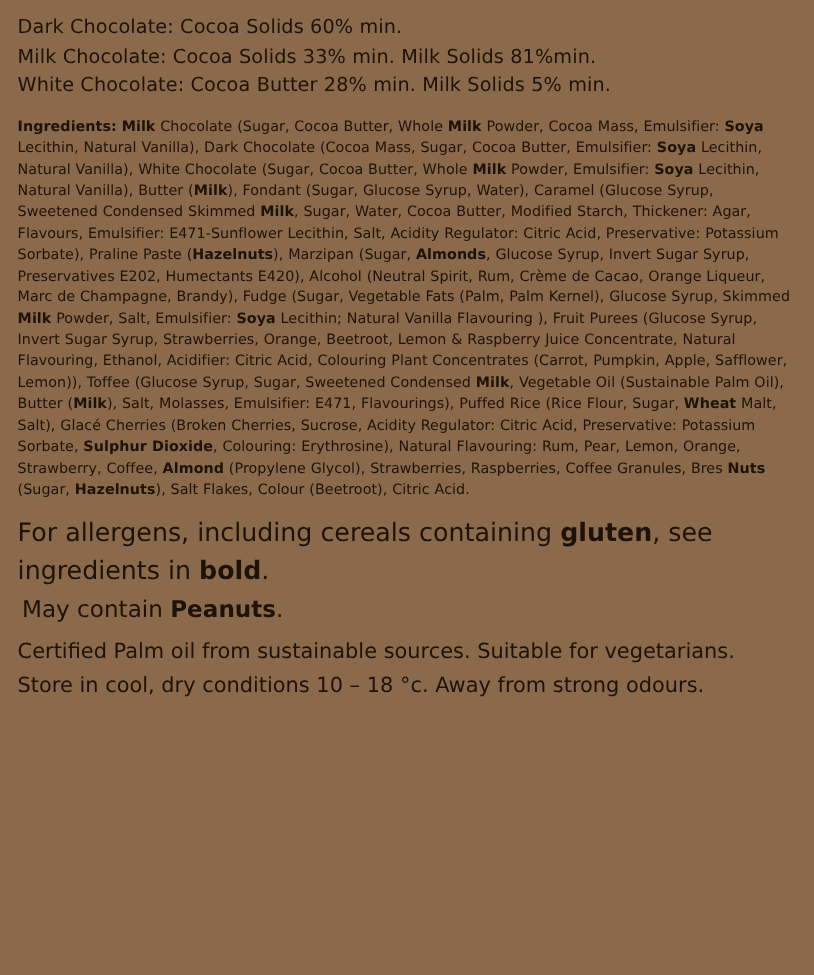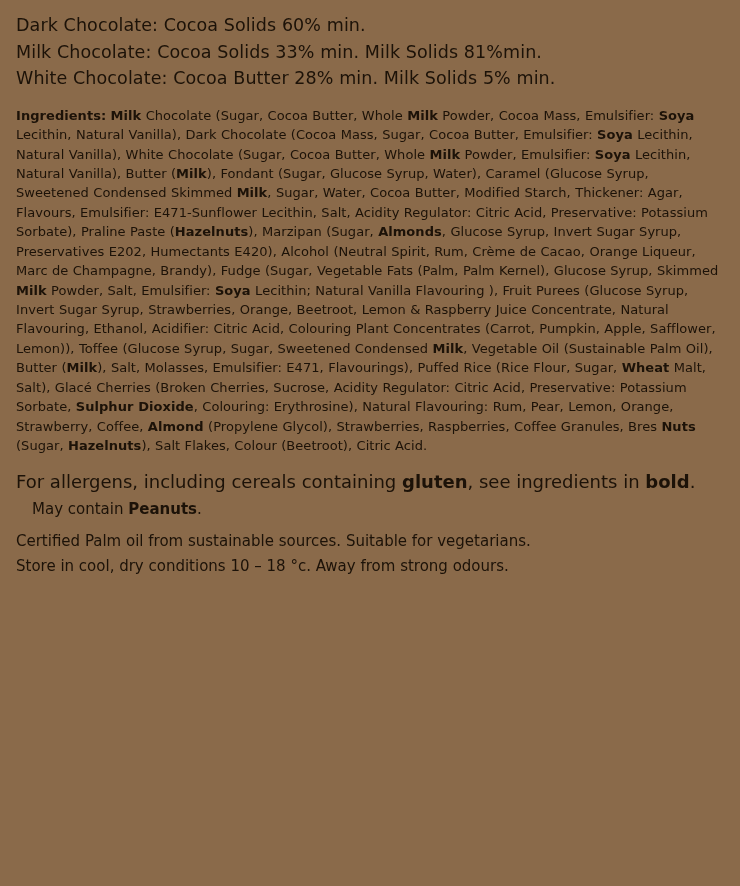--- a/index.html
+++ b/index.html
@@ -33,31 +33,31 @@
     line-height: 1.495;
     letter-spacing: 0.05px;
     text-align: left;
     margin: 0 0 14px 0;
     word-spacing: 0.2px;
   }
   .ingredients b, .allergy b, .contains b, .cocoa-line b {
     font-weight: bold;
   }
   .allergy {
-    font-size: 18px;
+    font-size: 23px;
     line-height: 1.45;
     margin: 0 0 4px 0;
   }
   .contains {
-    font-size: 15px;
+    font-size: 21px;
     line-height: 1.35;
-    margin: 0 0 10px 16px;
+    margin: 0 0 10px 4px;
   }
   .footer-line {
-    font-size: 15px;
+    font-size: 19px;
     line-height: 1.52;
     margin: 0;
   }
   .spacer-sm { height: 2px; }
 </style>
 </head>
 <body>
 
 <div class="label">
 

